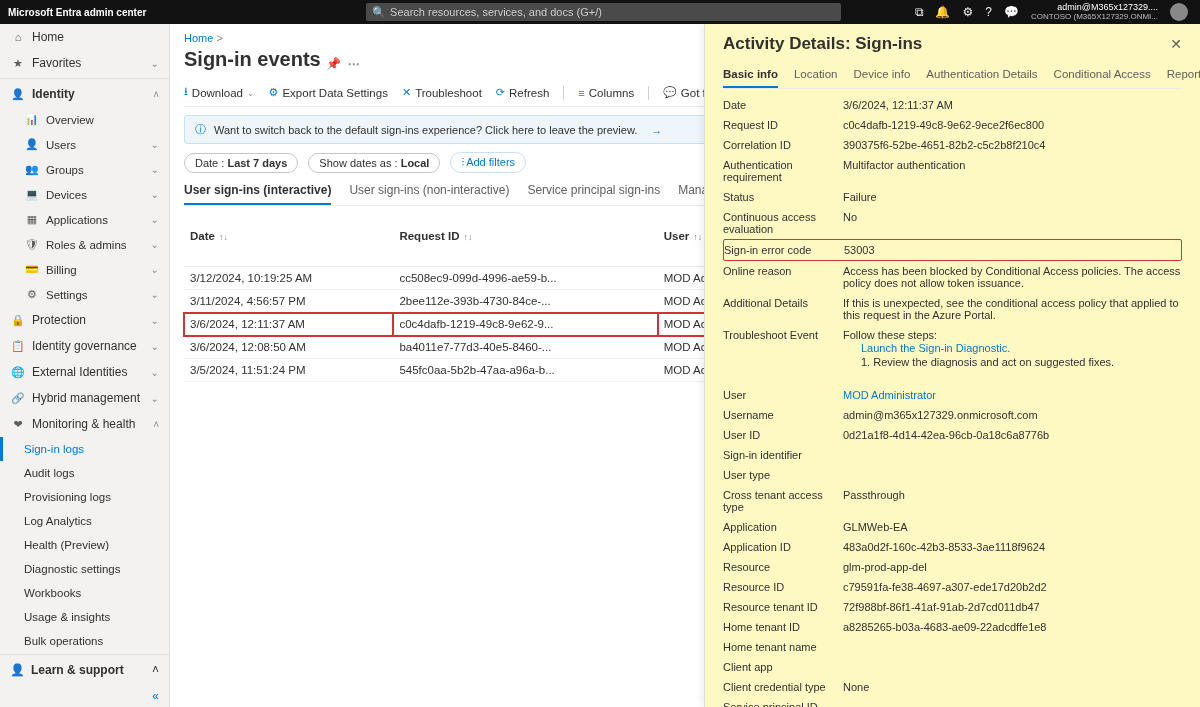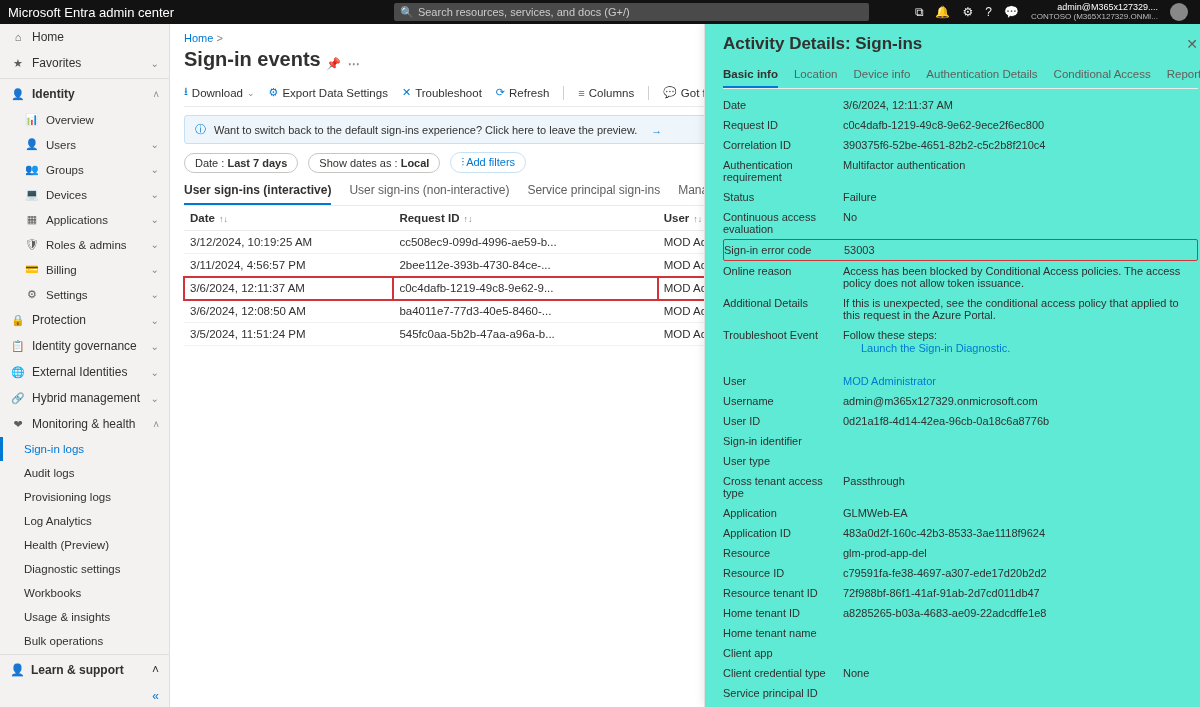--- a/index.html
+++ b/index.html
@@ -1,18 +1,18 @@
 <!DOCTYPE html>
 <html><head>
 <meta charset="utf-8">
 <style>
   * { box-sizing: border-box; margin: 0; padding: 0; font-family: "Segoe UI", Arial, sans-serif; }
   body { background: #f5f5f5; width: 1200px; height: 707px; overflow: hidden; font-size: 12px; color: #323130; }
   .topbar { background: #121212; color: #fff; height: 24px; display: flex; align-items: center; padding: 0 8px; }
-  .brand { font-size: 13px; font-weight: 400; }
+  .brand { font-size: 10px; font-weight: 700; }
   .search { margin-left: 220px; background: #4a4a4a; color: #ccc; height: 18px; width: 475px; display: flex; align-items: center; border-radius: 2px; padding: 0 6px; font-size: 11px; }
   .search .icon { margin-right: 4px; }
   .top-icons { margin-left: auto; display: flex; align-items: center; gap: 12px; padding-right: 4px; }
   .top-icons > span { color: #eee; font-size: 12px; }
   .acct { text-align: right; font-size: 9px; line-height: 1.1; }
   .acct .sub { color: #bdbdbd; font-size: 8px; }
   .avatar { width: 18px; height: 18px; background: #888; border-radius: 50%; }
 
   .shell { display: flex; height: calc(100% - 24px); }
   .sidebar { width: 170px; background: #f3f2f1; border-right: 1px solid #e1dfdd; overflow-y: auto; display: flex; flex-direction: column; }
@@ -41,27 +41,27 @@
   .notice .arrow { margin-left: 6px; color: #0078d4; }
   .filters { display: flex; gap: 10px; align-items: center; margin-bottom: 6px; }
   .pill { border: 1px solid #c8c6c4; border-radius: 14px; padding: 3px 10px; font-size: 11px; background: #fff; }
   .pill.link { color: #0078d4; border-color: #c7e0f4; }
   .pill .i { color: #0078d4; margin-right: 2px; }
   .tabs { display: flex; gap: 18px; border-bottom: 1px solid #edebe9; font-size: 12px; margin-bottom: 0; }
   .tabs .tab { padding: 4px 0 6px; cursor: pointer; color: #605e5c; }
   .tabs .tab.active { color: #323130; font-weight: 600; border-bottom: 2px solid #0078d4; }
 
   table.grid { width: 100%; border-collapse: collapse; font-size: 11.5px; }
-  table.grid th { text-align: left; font-weight: 600; padding: 6px 6px; border-bottom: 1px solid #edebe9; position: relative; color: #323130; }
+  table.grid th { text-align: left; font-weight: 600; padding: 24px 6px; border-bottom: 1px solid #edebe9; position: relative; color: #323130; }
   table.grid th .sort { color: #8a8886; font-size: 9px; margin-left: 4px; }
   table.grid td { padding: 5px 6px; border-bottom: 1px solid #f3f2f1; white-space: nowrap; overflow: hidden; text-overflow: ellipsis; }
   tr.hl td { outline: 1.5px solid #d13438; outline-offset: -1px; }
   tr.hl { outline: 1.5px solid #d13438; }
   
-  .panel { position: absolute; top: 0; right: 0; bottom: 0; width: 496px; background: #5eead4; border-left: 1px solid #e1dfdd; box-shadow: -2px 0 8px rgba(0,0,0,0.08); padding: 10px 2px 0 18px; overflow-y: auto; margin-left: 11px; }
+  .panel { position: absolute; top: 0; right: 0; bottom: 0; width: 496px; background: #fef9c3; border-left: 1px solid #e1dfdd; box-shadow: -2px 0 8px rgba(0,0,0,0.08); padding: 10px 18px 0 18px; overflow-y: auto; margin-left: 11px; }
   .panel-head { display: flex; align-items: center; justify-content: space-between; }
   .panel-head h2 { font-size: 17px; font-weight: 600; }
   .panel-head .close { cursor: pointer; color: #605e5c; font-size: 14px; }
   .ptabs { display: flex; gap: 16px; font-size: 11.5px; border-bottom: 1px solid #edebe9; margin-top: 10px; }
   .ptabs .pt { padding: 4px 0 6px; cursor: pointer; color: #605e5c; white-space: nowrap; }
   .ptabs .pt.active { color: #323130; font-weight: 600; border-bottom: 2px solid #0078d4; }
   .kv { display: flex; font-size: 11px; padding: 4px 0; align-items: flex-start; }
   .kv .k { width: 120px; color: #323130; flex-shrink: 0; }
   .kv .v { color: #323130; flex: 1; word-wrap: break-word; }
   .kv .v.link { color: #0078d4; }
@@ -376,20 +376,21 @@
         </div>
       <div class="kv">
           <span class="k">Additional Details</span>
           <span class="v">If this is unexpected, see the conditional access policy that applied to this request in the Azure Portal.</span>
         </div>
       <div class="kv">
           <span class="k">Troubleshoot Event</span>
         <span class="v troubleshoot-group">
           <div>Follow these steps:</div>
           <div class="step"><span class="v link">Launch the Sign-in Diagnostic.</span></div>
+          <div class="step">1. Review the diagnosis and act on suggested fixes.</div>
         </span>
       </div>
       <div class="spacer6"></div>
       <div class="kv">
           <span class="k">User</span>
           <span class="v link">MOD Administrator</span>
         </div>
       <div class="kv">
           <span class="k">Username</span>
           <span class="v">admin@m365x127329.onmicrosoft.com</span>

